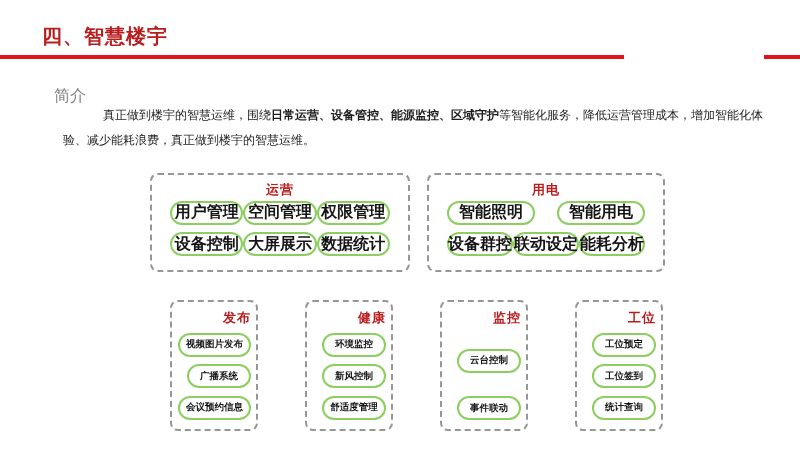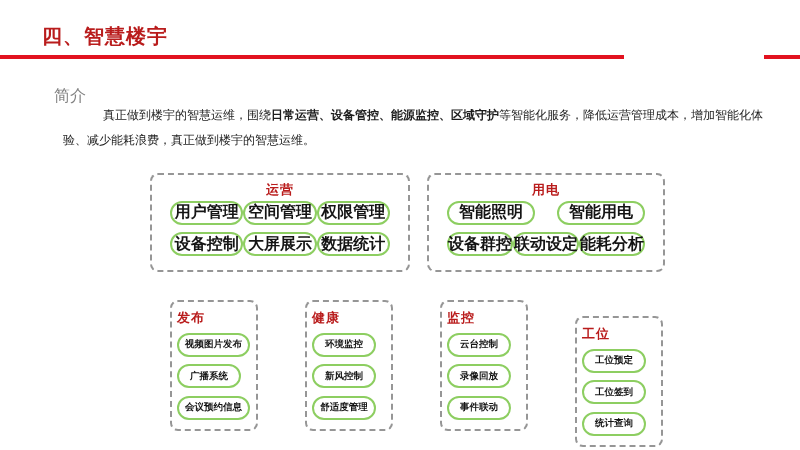--- a/index.html
+++ b/index.html
@@ -35,21 +35,21 @@
   .group {
     position:absolute; box-sizing:border-box; background:#fff;
     border:2px dashed #969696; border-radius:8px;
     display:flex; flex-direction:column;
   }
   .group-title {
     text-align:center; font-size:13px; font-weight:bold; color:#b91c1c;
     line-height:15px; flex:none; letter-spacing:1px;
   }
   .group.wide { padding:7px 18px 10px; }
-  .group.tall { padding:8px 5px 9px; align-items:flex-start; justify-content:space-between; }
+  .group.tall { padding:8px 5px 9px; align-items:flex-end; justify-content:space-between; }
 
   .pill-row { flex:1; display:flex; align-items:center; justify-content:space-between; }
 
   .pill {
     display:inline-flex; align-items:center; justify-content:center;
     box-sizing:border-box; height:24px; padding:8px 10px; min-width:56px;
     background:#fff; border:2px solid #8dce61; border-radius:12px;
     font-size:16px; font-weight:bold; color:#141414; white-space:nowrap;
   }
   .group.tall .pill { padding:0 6px; min-width:64px; font-size:9.5px; }
@@ -104,24 +104,23 @@
   <div class="group tall" style="left:305px;top:300px;width:88px;height:131px;">
     <div class="group-title">健康</div>
     <span class="pill">环境监控</span>
     <span class="pill">新风控制</span>
     <span class="pill">舒适度管理</span>
   </div>
 
   <div class="group tall" style="left:440px;top:300px;width:88px;height:131px;">
     <div class="group-title">监控</div>
     <span class="pill">云台控制</span>
-    <span class="pill">录像回放</span>
     <span class="pill">事件联动</span>
   </div>
 
-  <div class="group tall" style="left:575px;top:316px;width:88px;height:131px;">
+  <div class="group tall" style="left:575px;top:300px;width:88px;height:131px;">
     <div class="group-title">工位</div>
     <span class="pill">工位预定</span>
     <span class="pill">工位签到</span>
     <span class="pill">统计查询</span>
   </div>
 
 </div>
 
 </body></html>

